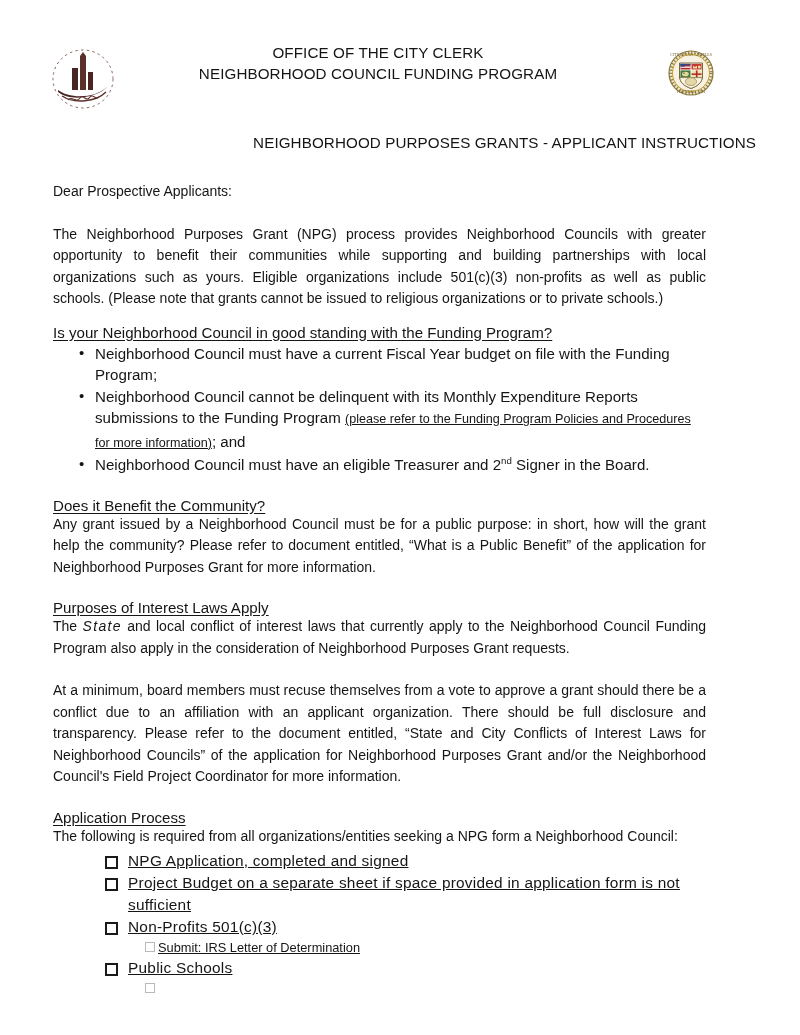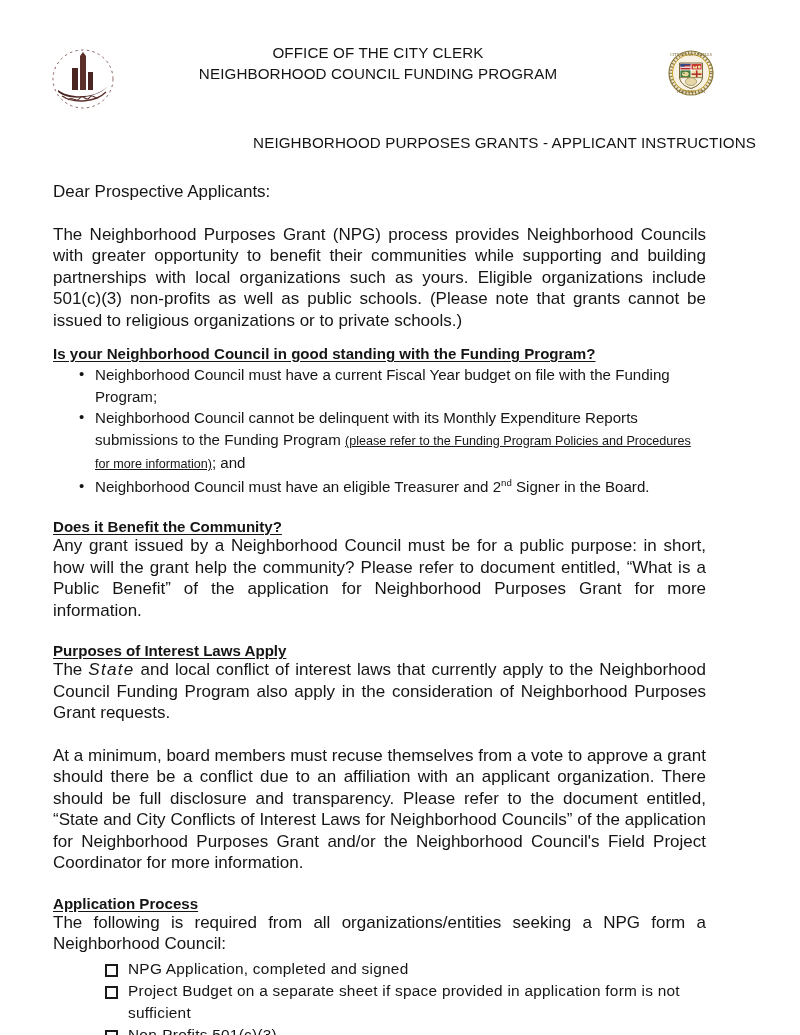--- a/index.html
+++ b/index.html
@@ -51,38 +51,38 @@
     font-size: 15.2px;
     margin-top: 24px;
     letter-spacing: 0.1px;
   }
 
   
   .body-wrap {
     padding: 0 50px 0 53px;
   }
   p.para {
-    font-size: 17px;
+    font-size: 14px;
     line-height: 21.5px;
     margin: 0;
     text-align: justify;
   }
   .salutation {
     margin-top: 30px !important;
     text-align: left !important;
   }
   .gap {
     height: 21px;
   }
   .gap-sm {
     height: 14px;
   }
   h2.section-head {
     font-size: 15.1px;
-    font-weight: bold;
+    font-weight: normal;
     margin: 0;
     text-decoration: underline;
     text-underline-offset: 2px;
     display: block;
   }
 
   ul.bullets {
     list-style: none;
     margin: 2px 0 0 0;
     padding: 0;
@@ -114,20 +114,21 @@
   .spaced {
     letter-spacing: 1.3px;
     font-style: italic;
   }
 
   
   ul.checklist {
     list-style: none;
     margin: 3px 6px 0 0;
     padding: 0;
+    text-decoration: underline;
   }
   ul.checklist > li.chk {
     font-size: 15.4px;
     line-height: 22px;
     position: relative;
     padding-left: 75px;
     letter-spacing: 0.25px;
   }
   ul.checklist > li.chk > .box {
     position: absolute;

